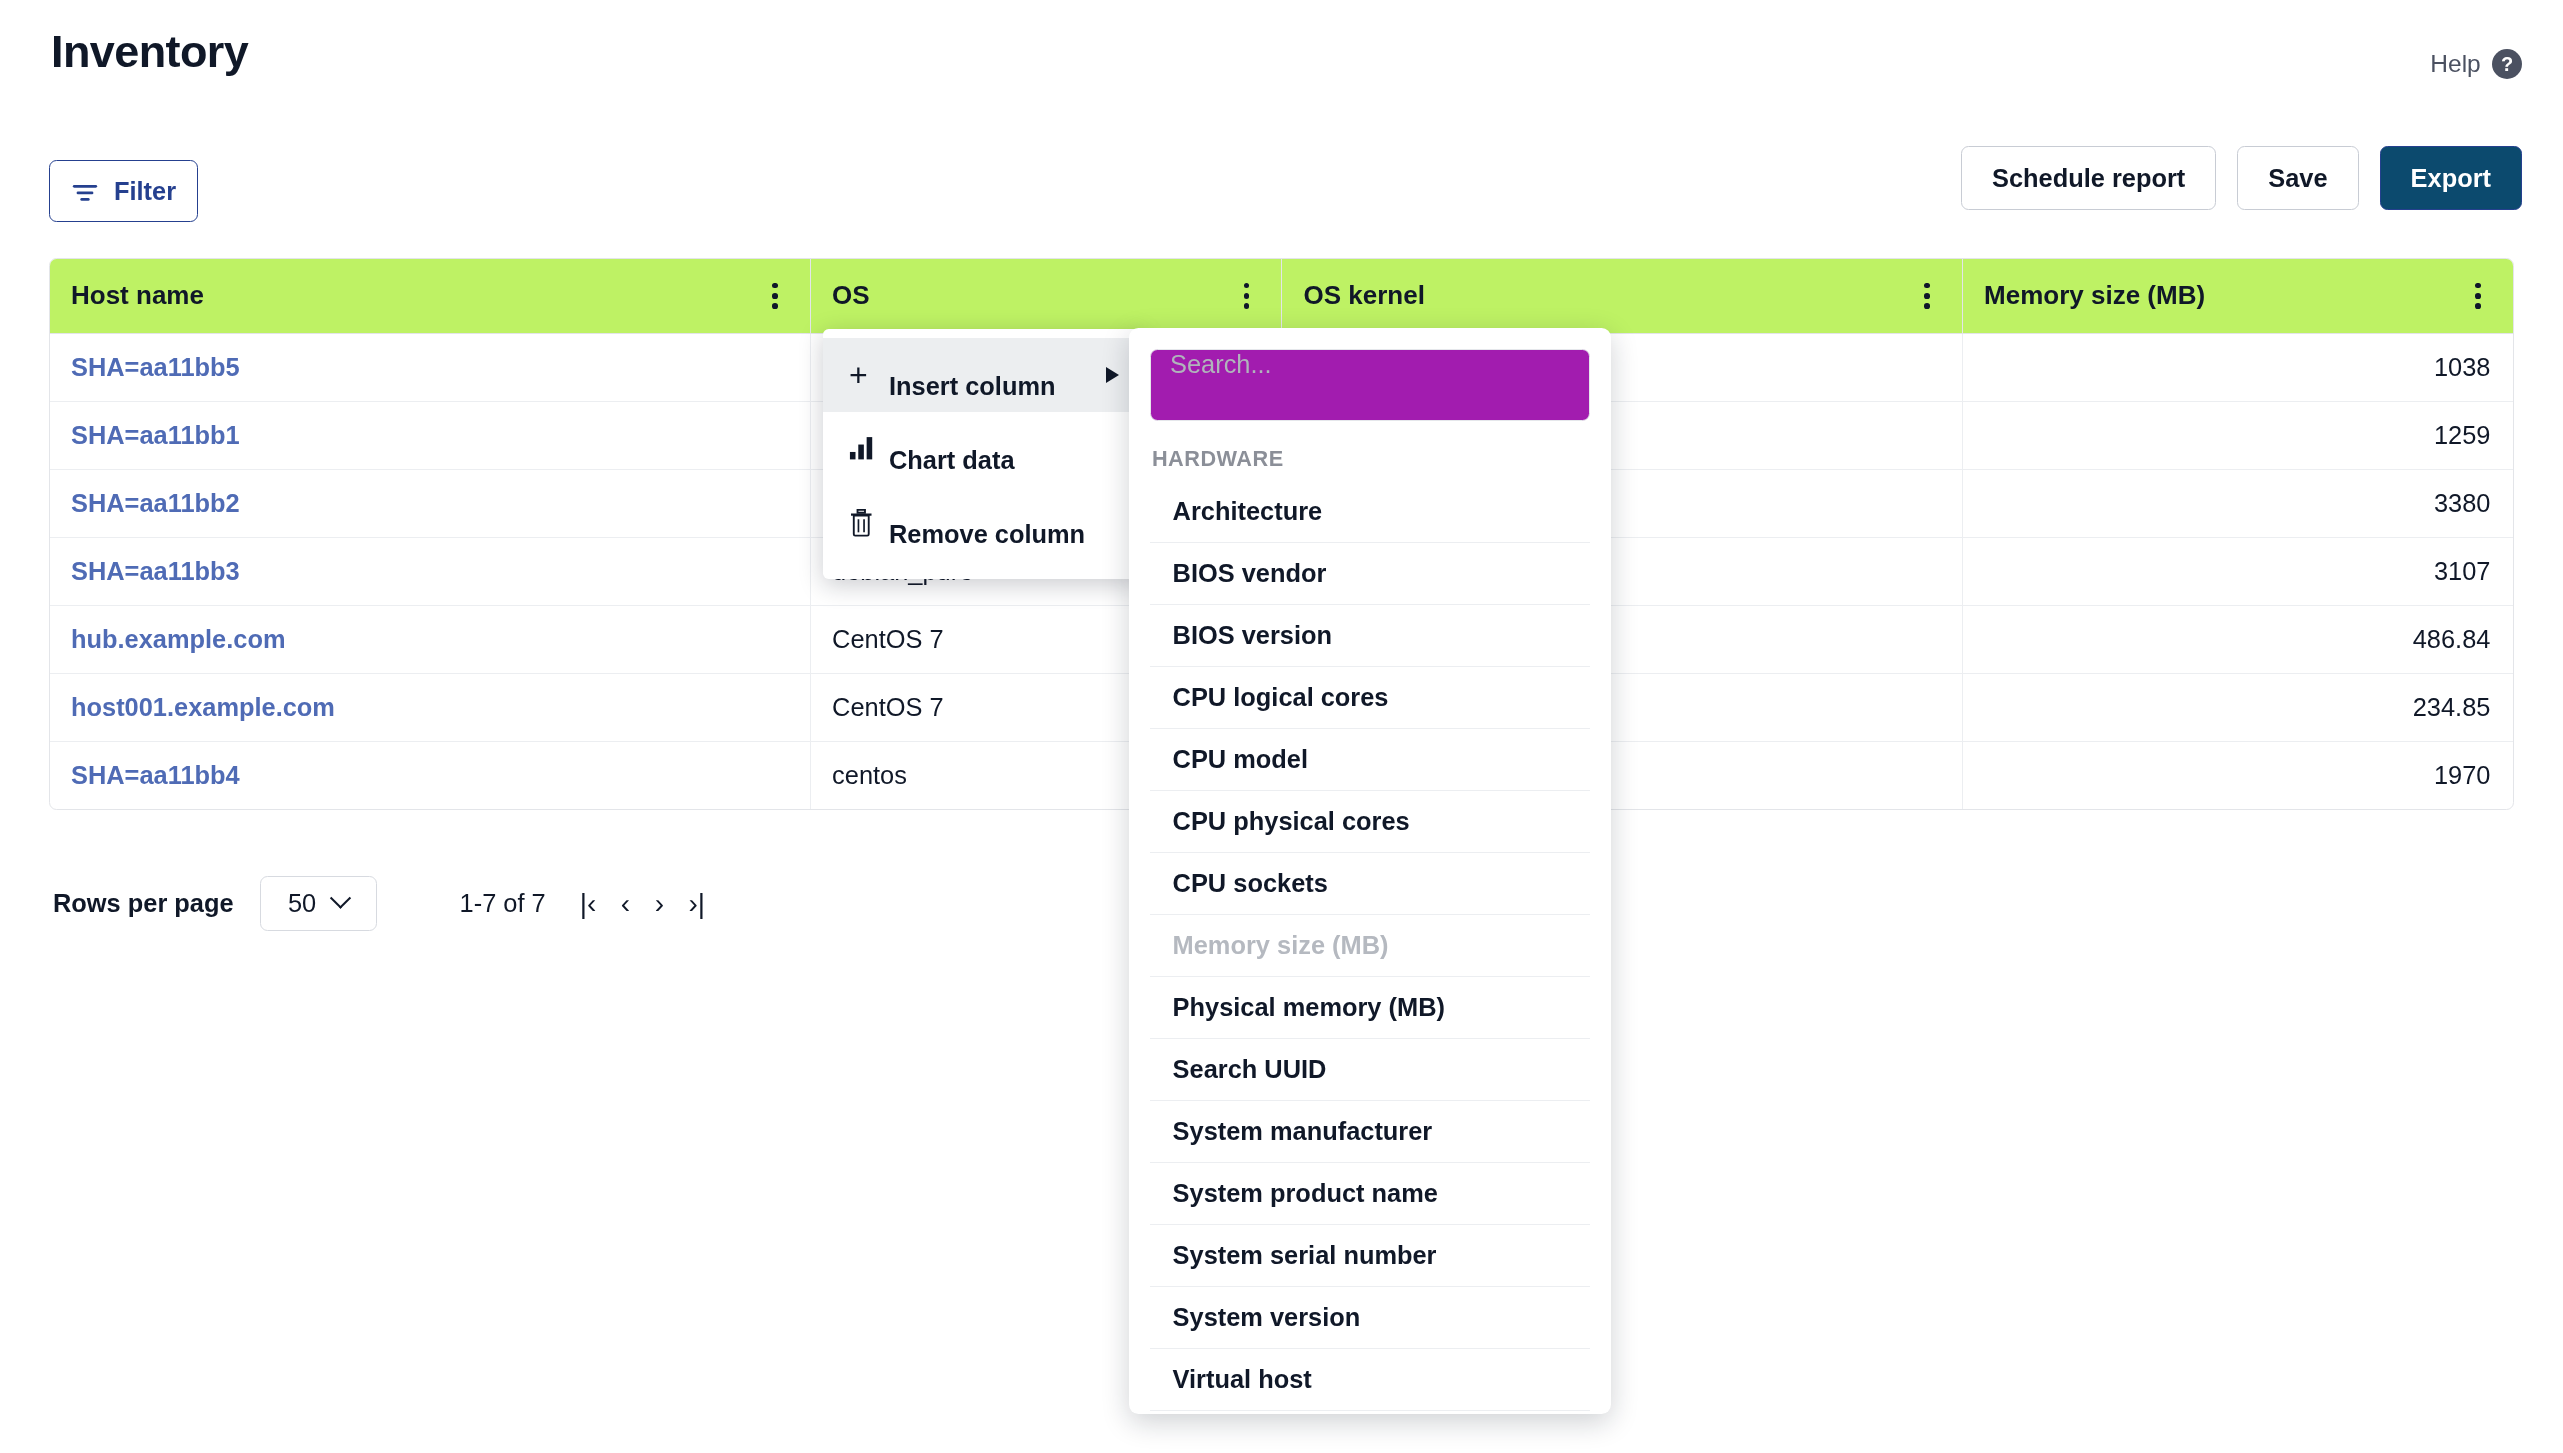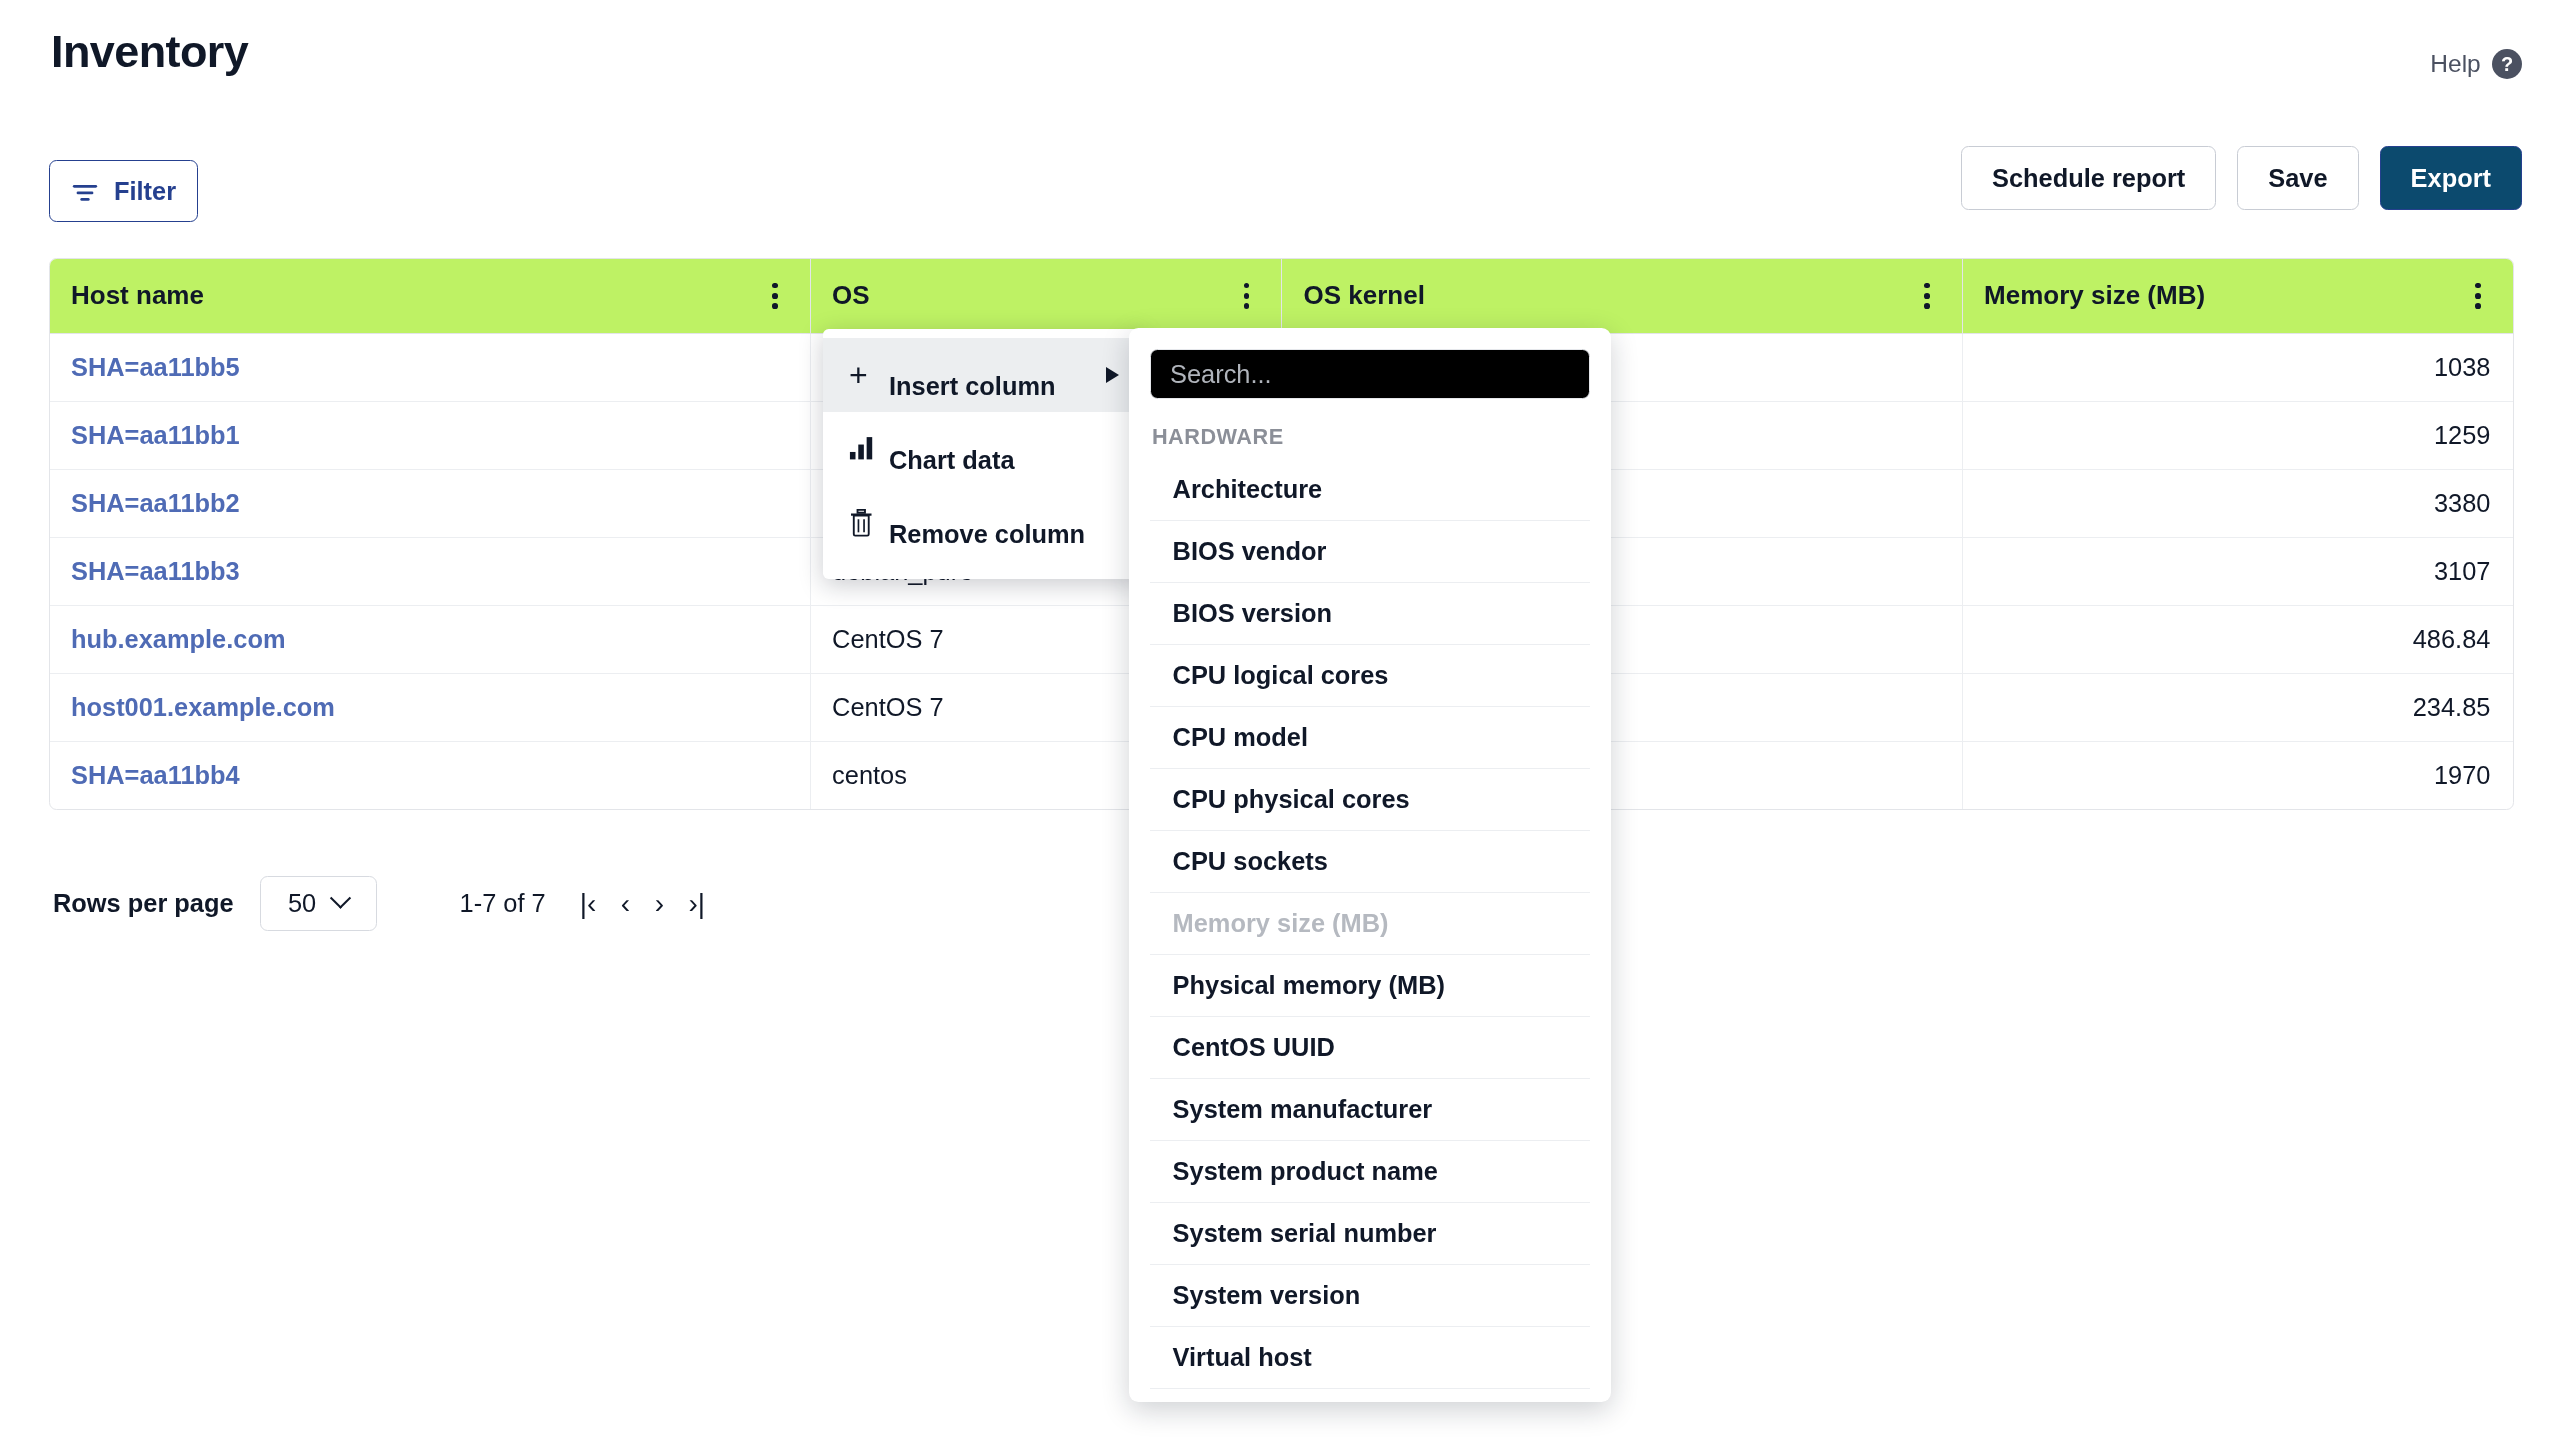--- a/index.html
+++ b/index.html
@@ -184,24 +184,24 @@
     width: 482px;
     background: #ffffff;
     border-radius: 9.4px;
     box-shadow: 0 7.5px 28px rgba(16,24,40,0.20);
     padding: 21px 21px 13px 21px;
     z-index: 40;
     max-height: 1086px;
     overflow: hidden;
   }
   .search-box {
-    width: 100%; height: 50px;
+    width: 100%; height: 72px;
     border: 1.9px solid #e5e7eb; border-radius: 7.5px;
-    background: #000000;
-    display: flex; align-items: center;
+    background: #a21caf;
+    display: flex; 
     padding: 0 19px;
     font-size: 25.4px; color: #b0b4bb;
   }
   .group-label {
     margin: 24.5px 0 9.4px 1.9px;
     font-size: 21.7px; font-weight: 700;
     letter-spacing: 0.5px;
     color: #8b8f98;
   }
   .opt-list { list-style: none; }
@@ -398,21 +398,21 @@
     <ul class="opt-list">
       <li class="opt">Architecture</li>
       <li class="opt">BIOS vendor</li>
       <li class="opt">BIOS version</li>
       <li class="opt">CPU logical cores</li>
       <li class="opt">CPU model</li>
       <li class="opt">CPU physical cores</li>
       <li class="opt">CPU sockets</li>
       <li class="opt disabled">Memory size (MB)</li>
       <li class="opt">Physical memory (MB)</li>
-      <li class="opt">CentOS UUID</li>
+      <li class="opt">Search UUID</li>
       <li class="opt">System manufacturer</li>
       <li class="opt">System product name</li>
       <li class="opt">System serial number</li>
       <li class="opt">System version</li>
       <li class="opt">Virtual host</li>
     </ul>
   </div>
 
 </div>
 

